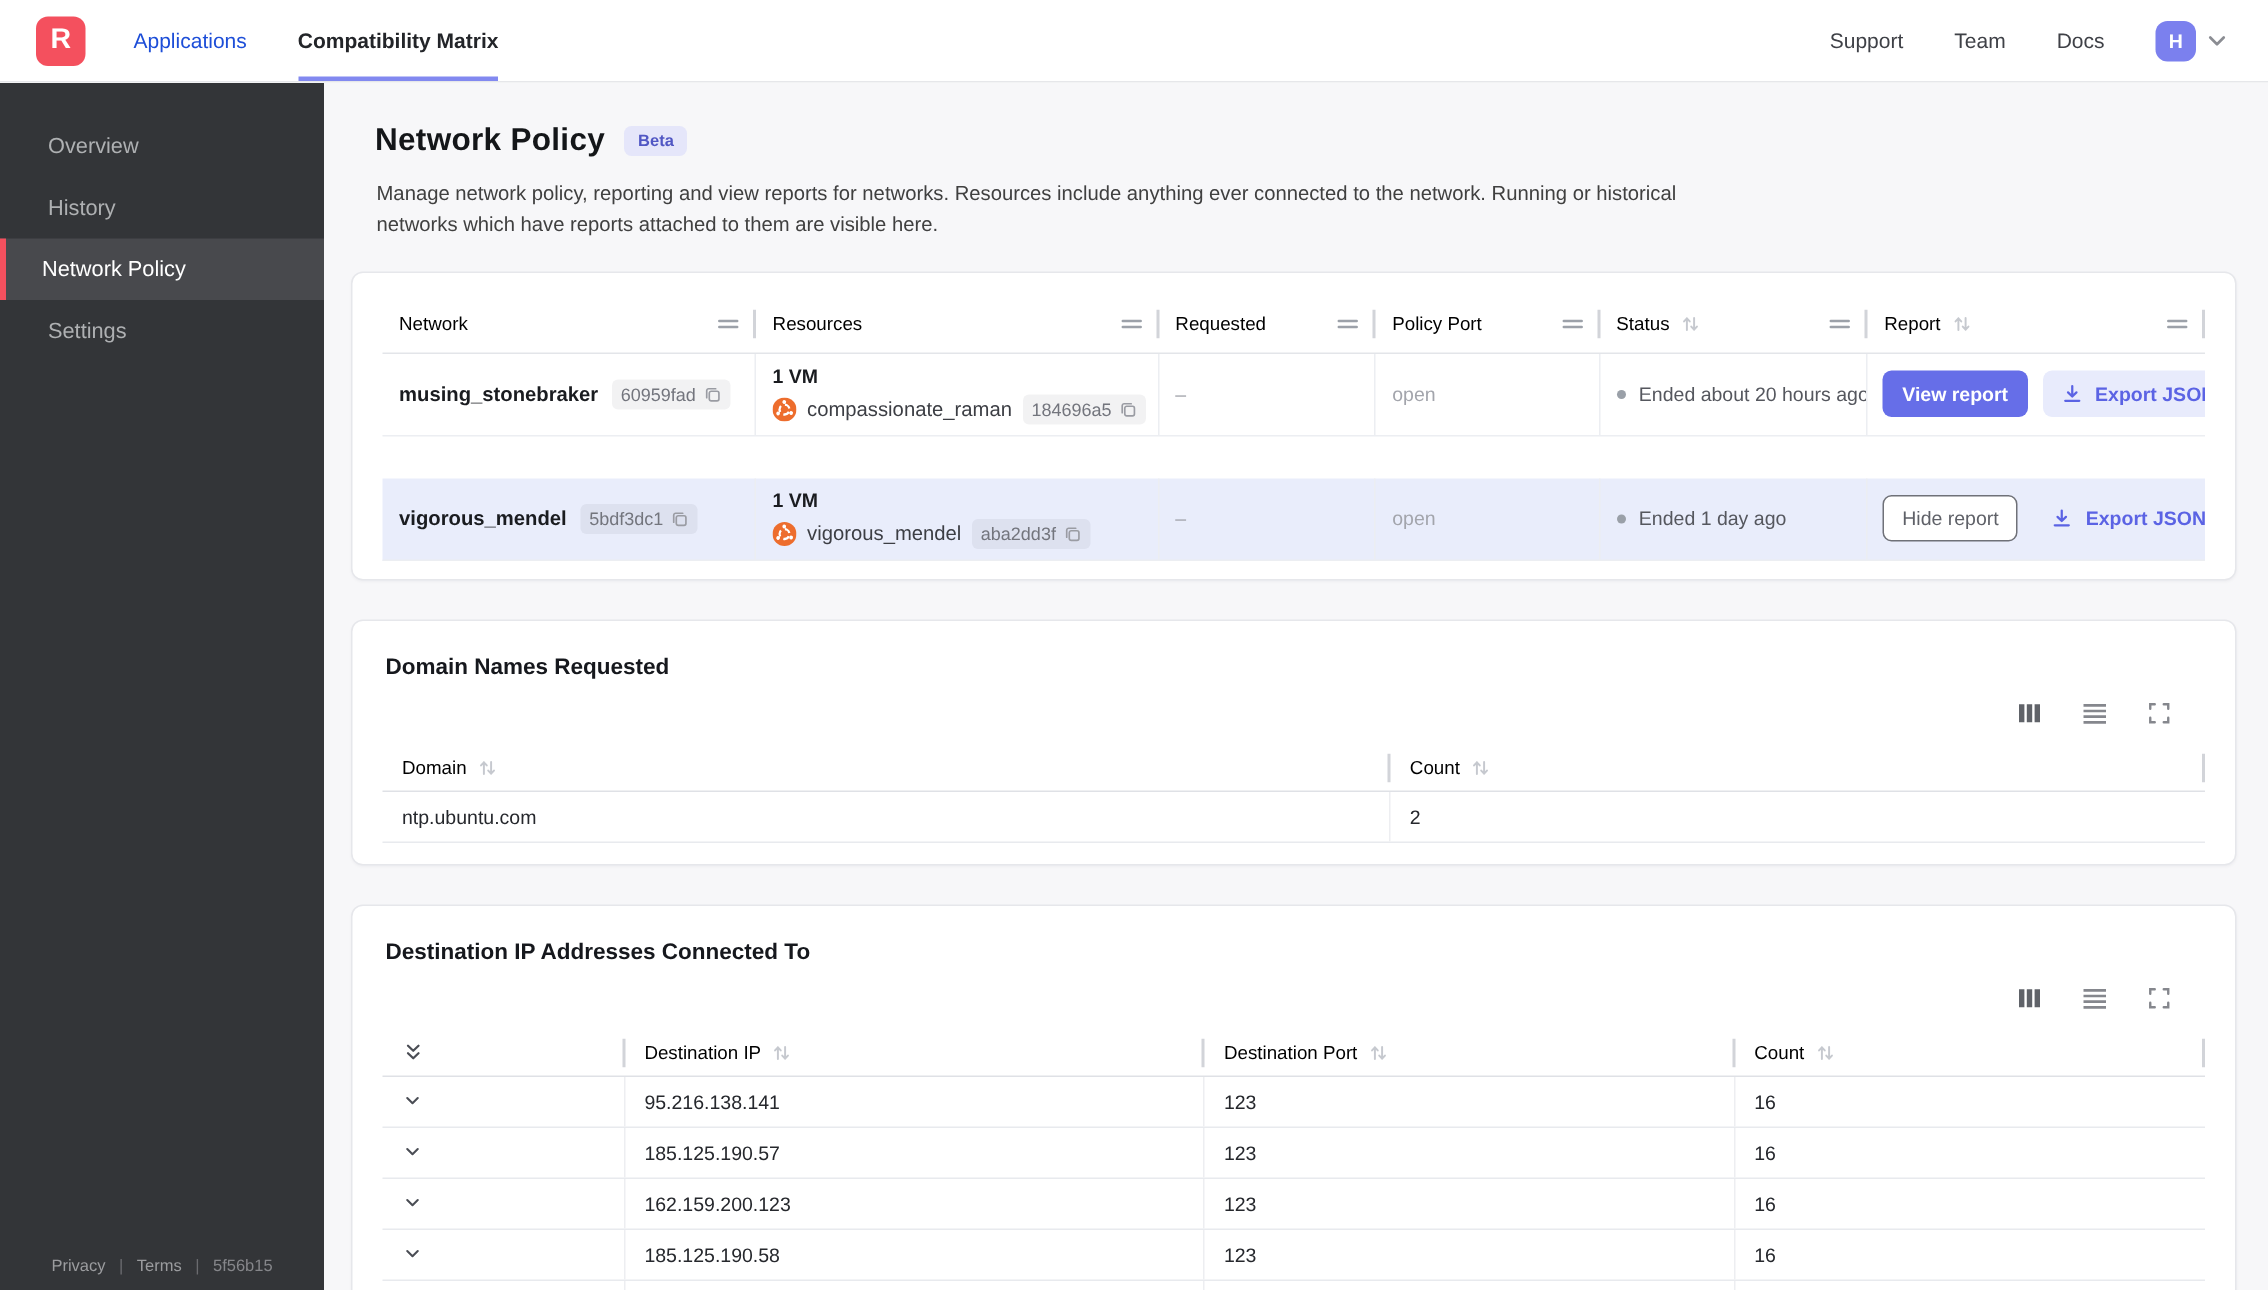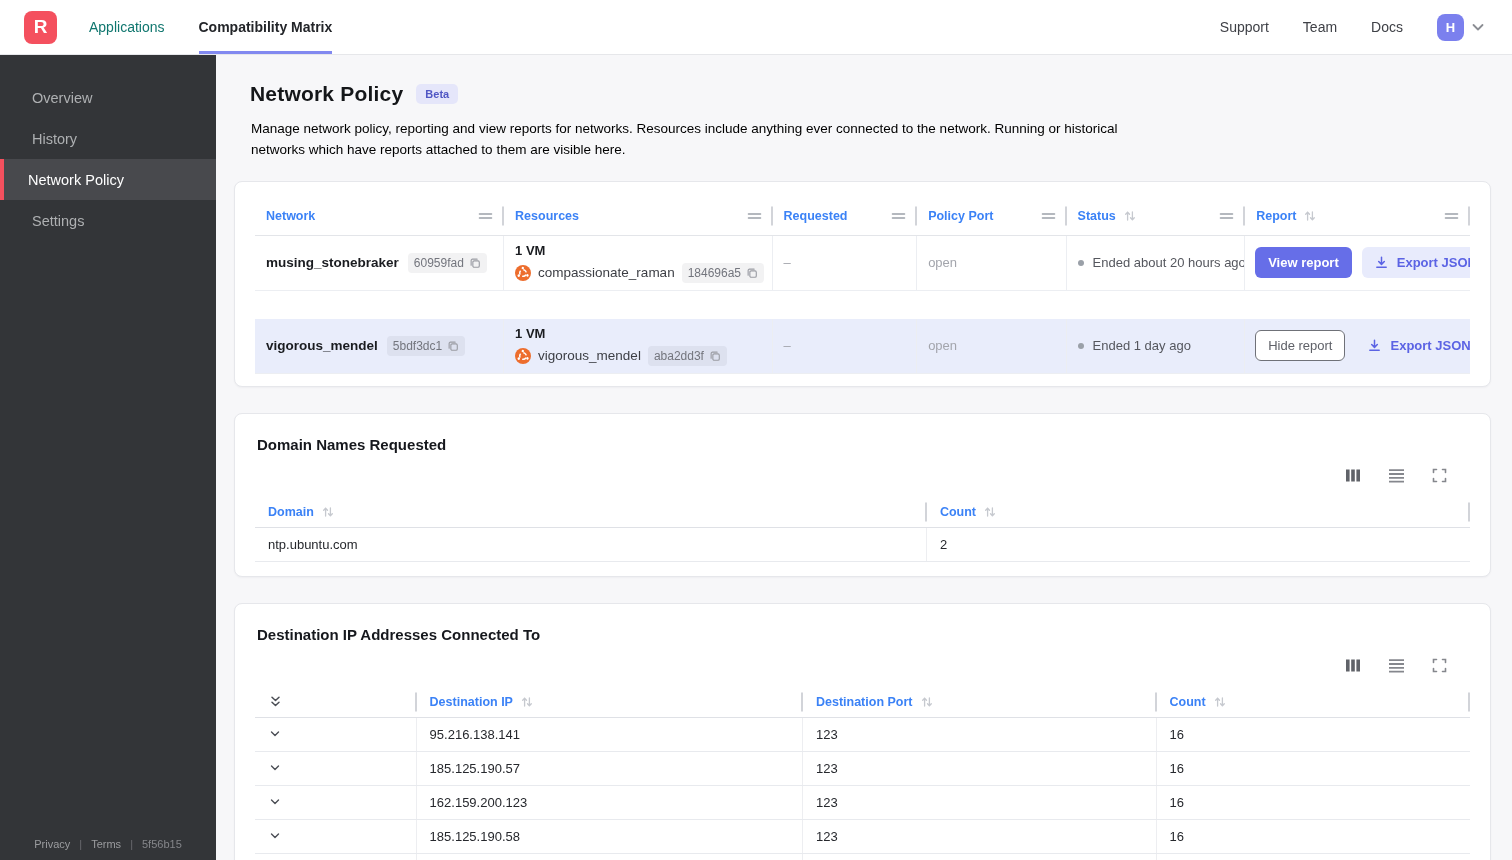--- a/index.html
+++ b/index.html
@@ -8,21 +8,21 @@
 
   
   .topnav { position:fixed; top:0; left:0; right:0; height:55px; background:#fff;
     border-bottom:1px solid #e6e7ea; display:flex; align-items:stretch;
     justify-content:space-between; padding:0 26px 0 24px; z-index:10; }
   .nav-left { display:flex; align-items:stretch; }
   .logo { width:33px; height:33px; background:#f4505e; border-radius:8px; align-self:center;
     display:flex; align-items:center; justify-content:center; cursor:pointer; }
   .logo span { color:#fff; font-weight:700; font-size:19px; }
   .nav-tabs { display:flex; margin-left:32px; gap:34px; }
-  .nav-tab { display:flex; align-items:center; font-size:14px; color:#0f766e;
+  .nav-tab { display:flex; align-items:center; font-size:14px; color:#1d4ed8;
     position:relative; cursor:pointer; }
   .nav-tab.active { color:#232529; font-weight:700; }
   .nav-tab.active::after { content:''; position:absolute; left:0; right:0; bottom:0;
     height:3px; background:#8289f0; }
   .nav-right { display:flex; align-items:center; gap:34px; }
   .nav-link { font-size:14px; color:#3f4147; cursor:pointer; }
   .user-menu { display:flex; align-items:center; gap:6px; cursor:pointer; }
   .avatar { width:27px; height:27px; border-radius:8px; background:#7b80ee; color:#fff;
     font-size:13px; font-weight:600; display:flex; align-items:center; justify-content:center; }
 
@@ -39,34 +39,34 @@
   .side-footer .sep { color:#6a6b6f; }
   .side-footer a { cursor:pointer; color:#9b9c9f; }
 
   
   .main { position:absolute; top:55px; left:216px; right:0; min-height:805px;
     padding:27px 21px 40px 18px; background:#f7f7f9; }
   .title-row { display:flex; align-items:center; gap:13px; padding-left:16px; }
   .page-title { font-size:21px; font-weight:700; color:#141619; letter-spacing:.2px; }
   .beta-badge { background:#e5e6fa; color:#5157c4; font-size:11px; font-weight:600;
     padding:4px 9px; border-radius:5px; }
-  .page-desc { margin:12px 0 0 17px; font-size:13.5px; color:#000000; line-height:1.58;
+  .page-desc { margin:12px 0 0 17px; font-size:13.5px; color:#404040; line-height:1.58;
     max-width:878px; }
 
   .card { background:#fff; border:1px solid #e6e7eb; border-radius:8px;
     box-shadow:0 1px 2px rgba(16,24,40,.04); }
   .card-networks { margin-top:20px; padding:14px 20px 12px; }
   .card-block { margin-top:26px; padding:22px 20px 14px; }
   .card-title { font-size:15px; font-weight:700; color:#16181d; padding-left:2px; }
   .toolbar { display:flex; justify-content:flex-end; align-items:center; gap:25px;
     margin-top:14px; padding-right:22px; }
   .tool-icon { cursor:pointer; display:flex; }
 
   
-  .th-label { font-size:12.5px; font-weight:700; color:#3b82f6; }
+  .th-label { font-size:12.5px; font-weight:400; color:#000000; }
   .sort-icon { margin-left:7px; display:flex; cursor:pointer; }
   .handle-icon { margin-left:auto; margin-right:11px; display:flex; cursor:col-resize; }
   .hdiv { position:relative; }
   .hdiv::after { content:''; position:absolute; right:0; top:50%; transform:translateY(-50%);
     width:2px; height:19px; background:#d2d4d9; }
 
   
   .t1 { margin-top:2px; }
   .t1 .hrow, .t1 .row { display:grid;
     grid-template-columns:20.5% 22.1% 11.9% 12.3% 14.7% 18.5%; }

